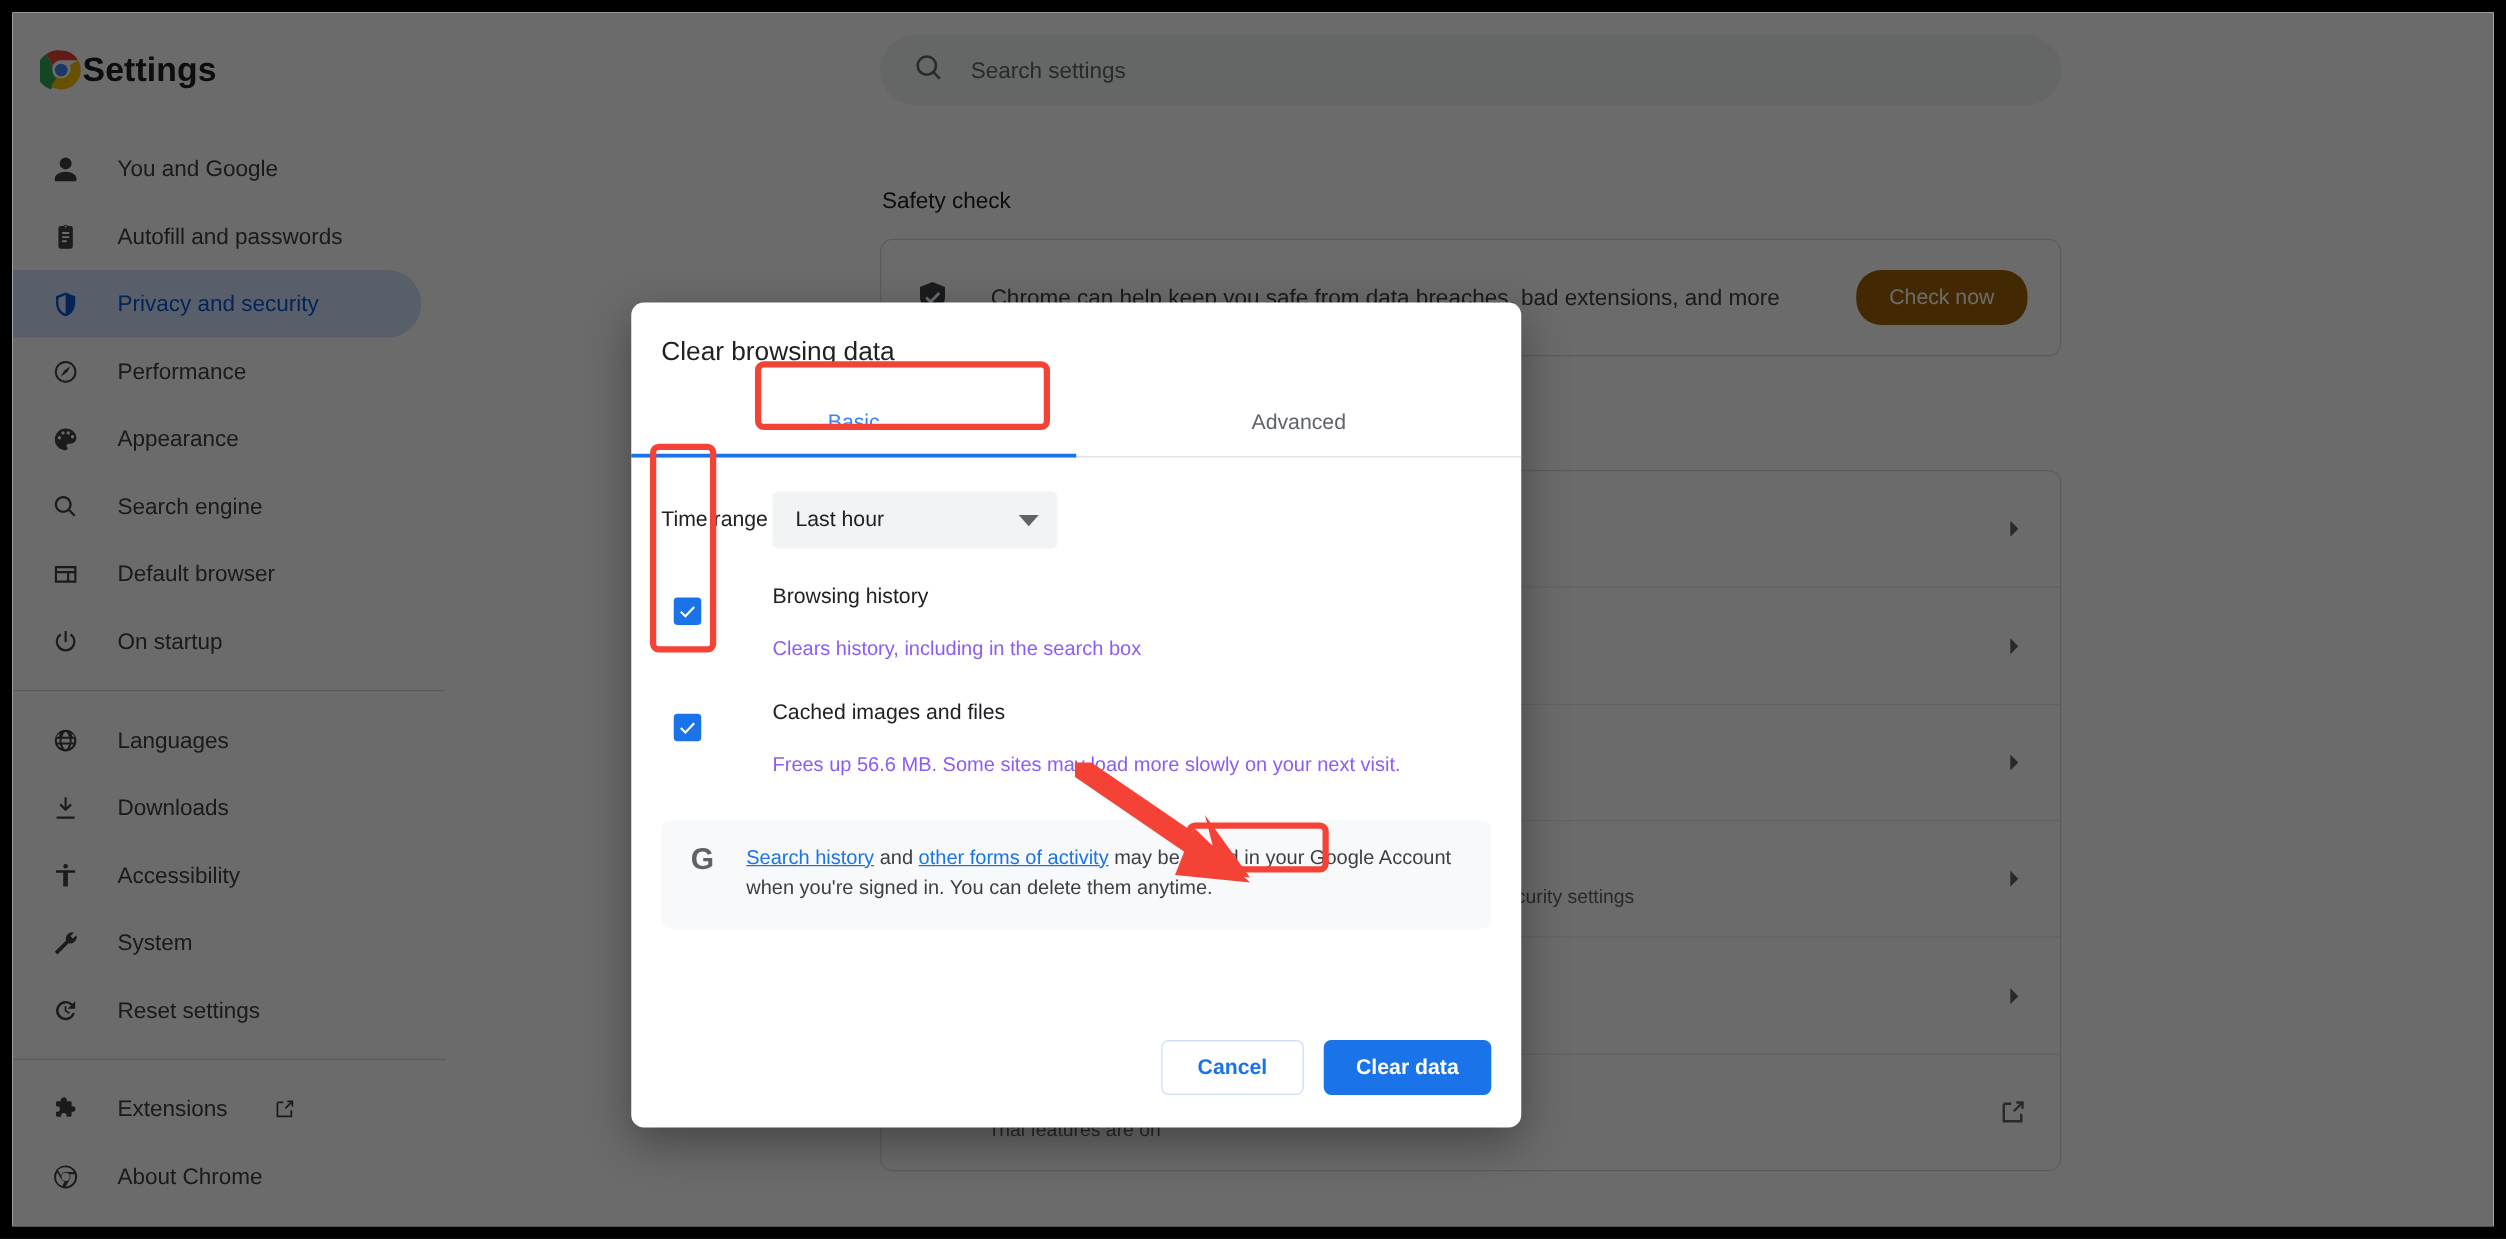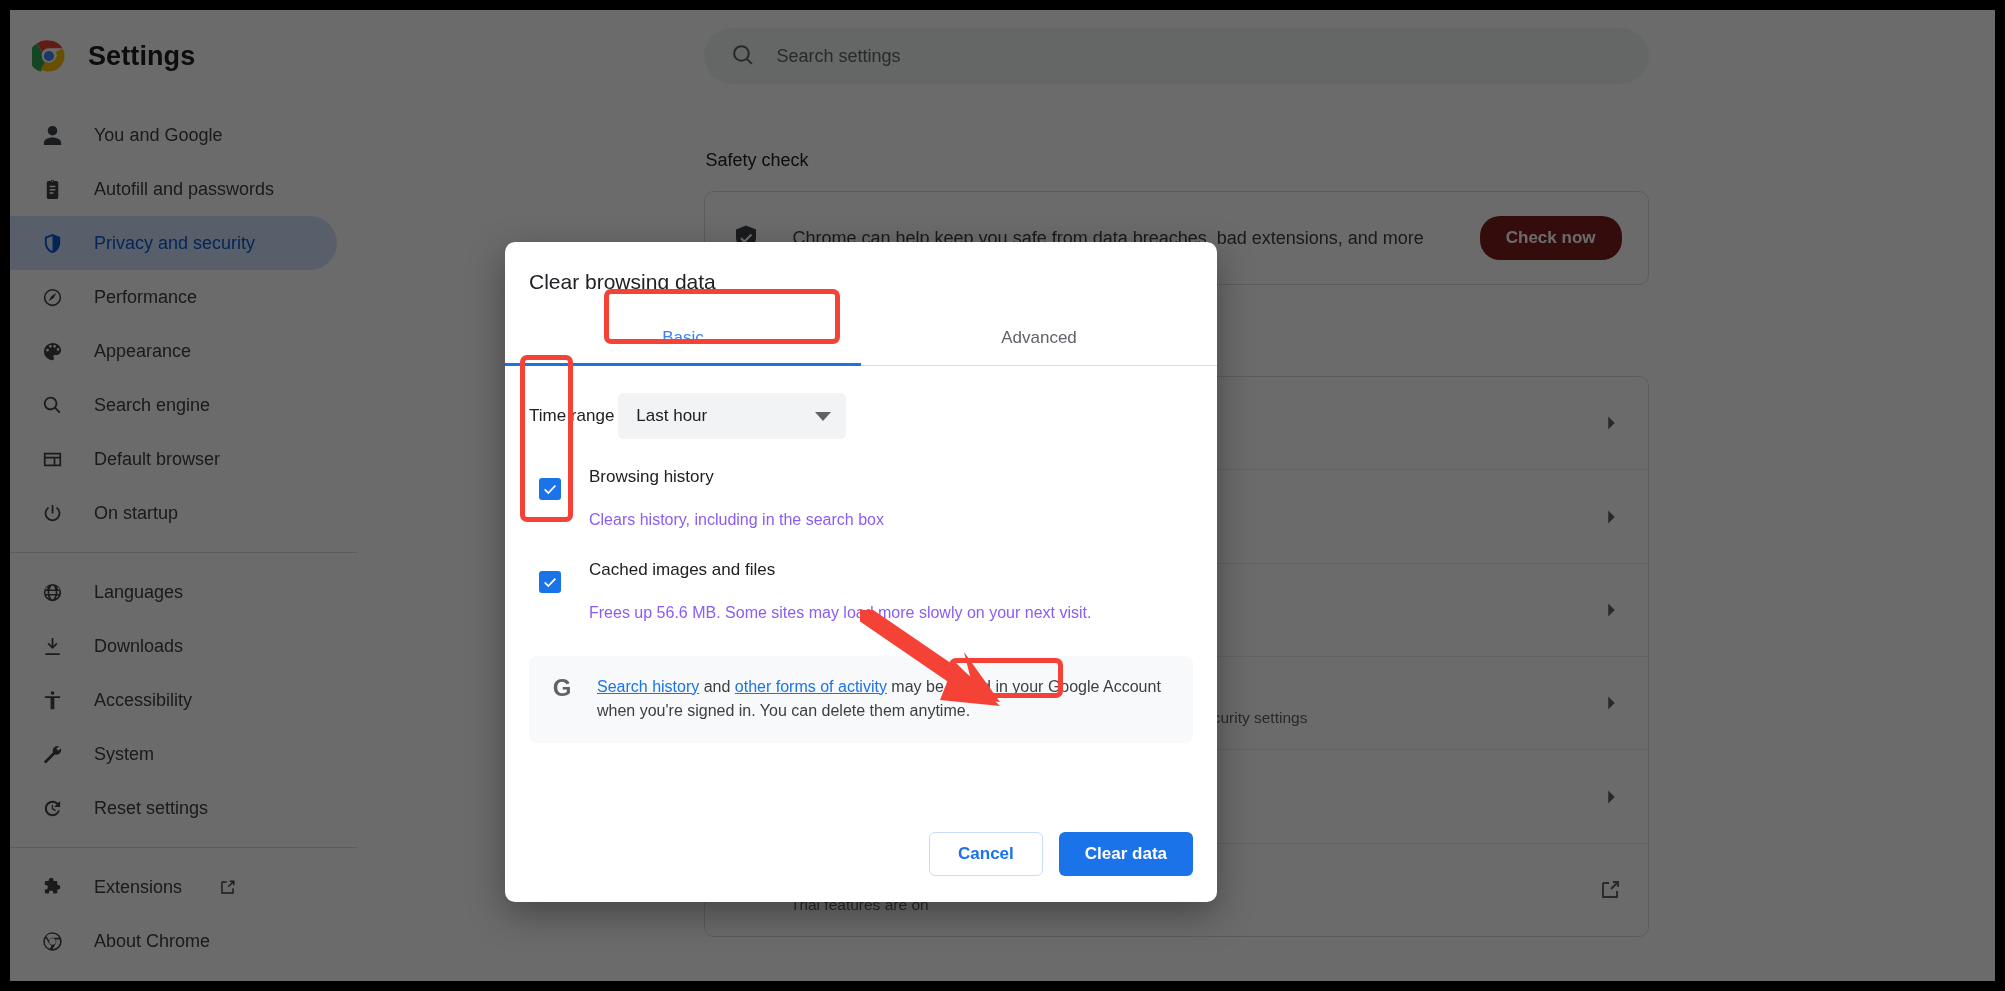--- a/index.html
+++ b/index.html
@@ -34,21 +34,21 @@
   }
   
   #sidebar {
     position: absolute; left: 0; top: 0;
     width: 347px; height: 100%;
     background: #ffffff;
     padding-top: 8px;
   }
   .brandrow {
     display: flex; align-items: center;
-    height: 76px; padding-left: 22px; gap: 22px;
+    height: 76px; padding-left: 22px; 
   }
   .chrome-logo { width: 34px; height: 34px; flex: none; }
   .brandtitle {
     font-size: 27px; font-weight: 600; color: #202124;
     letter-spacing: .1px;
   }
   .navlist { margin-top: 14px; }
   .navitem {
     display: flex; align-items: center;
     height: 54px; gap: 30px;
@@ -97,23 +97,23 @@
   }
   .card {
     border: 1px solid #dadce0; border-radius: 10px;
     background: #fff; overflow: hidden;
   }
   .safety-card { display: flex; align-items: center; padding: 24px 26px; }
   .safety-card .sicon { width: 30px; height: 30px; flex: none; margin-right: 32px;}
   .safety-card .sicon svg { width: 30px; height: 30px; fill: #3c4043; }
   .safety-card .stext { flex: 1; font-size: 18px; color: #3c4043; }
   .btn-checknow {
-    background: #7f1d1d; color: #fff;
+    background: #a16207; color: #fff;
     border: none; border-radius: 20px;
-    font-size: 17px; font-weight: 700;
+    font-size: 17px; font-weight: 400;
     padding: 12px 26px; cursor: pointer;
     font-family: "Liberation Sans", sans-serif;
   }
   .sect-title2 { font-size: 18px; color: #202124; margin: 50px 0 20px 2px; }
 
   .rowitem {
     display: flex; align-items: center;
     padding: 20px 26px; min-height: 91px;
     border-bottom: 1px solid #e8eaed;
     cursor: pointer;
@@ -172,21 +172,21 @@
     background: #f1f3f4; border: none; border-radius: 5px;
     display: flex; align-items: center; justify-content: space-between;
     padding: 0 15px 0 18px;
     font-size: 17px; color: #202124;
     cursor: pointer;
   }
   .caret { width: 0; height: 0;
     border-left: 8px solid transparent; border-right: 8px solid transparent;
     border-top: 9px solid #5f6368; }
 
-  .cbrow { display: flex; margin-top: 25px; }
+  .cbrow { display: flex; margin-top: 25px; gap: 29px; }
   .cbrow:first-of-type { margin-top: 28px; }
   .cbbox {
     width: 22px; height: 22px; flex: none;
     background: #1a73e8; border-radius: 3px;
     margin: 14px 28px 0 10px;
     display: flex; align-items: center; justify-content: center;
     cursor: pointer;
   }
   .cbbox svg { width: 16px; height: 16px; fill: none; stroke: #fff; stroke-width: 2.6; }
   .cbtitle { font-size: 17px; color: #202124; line-height: 1.5; }

